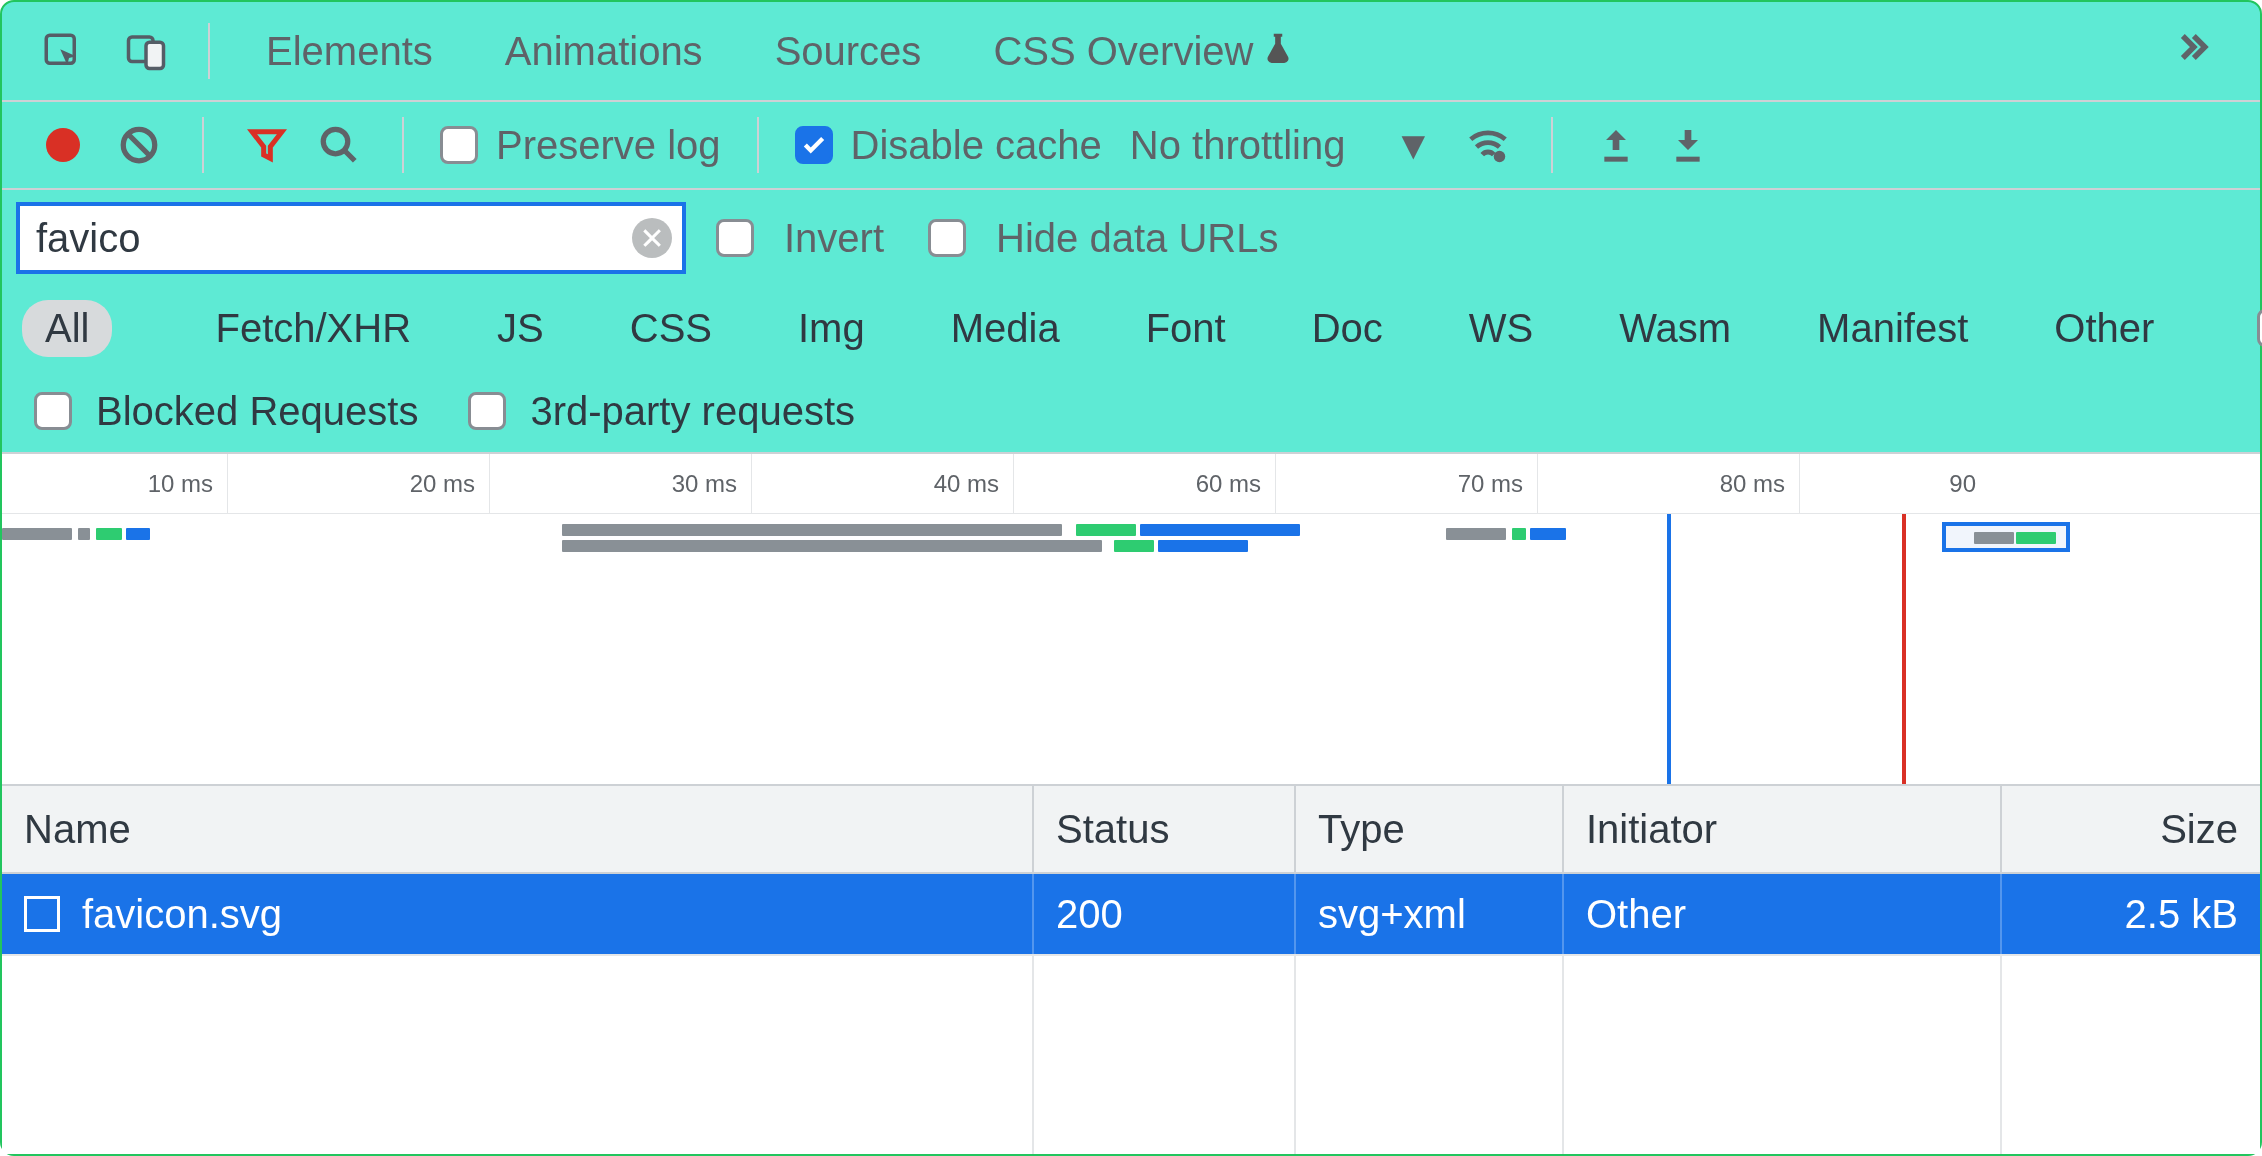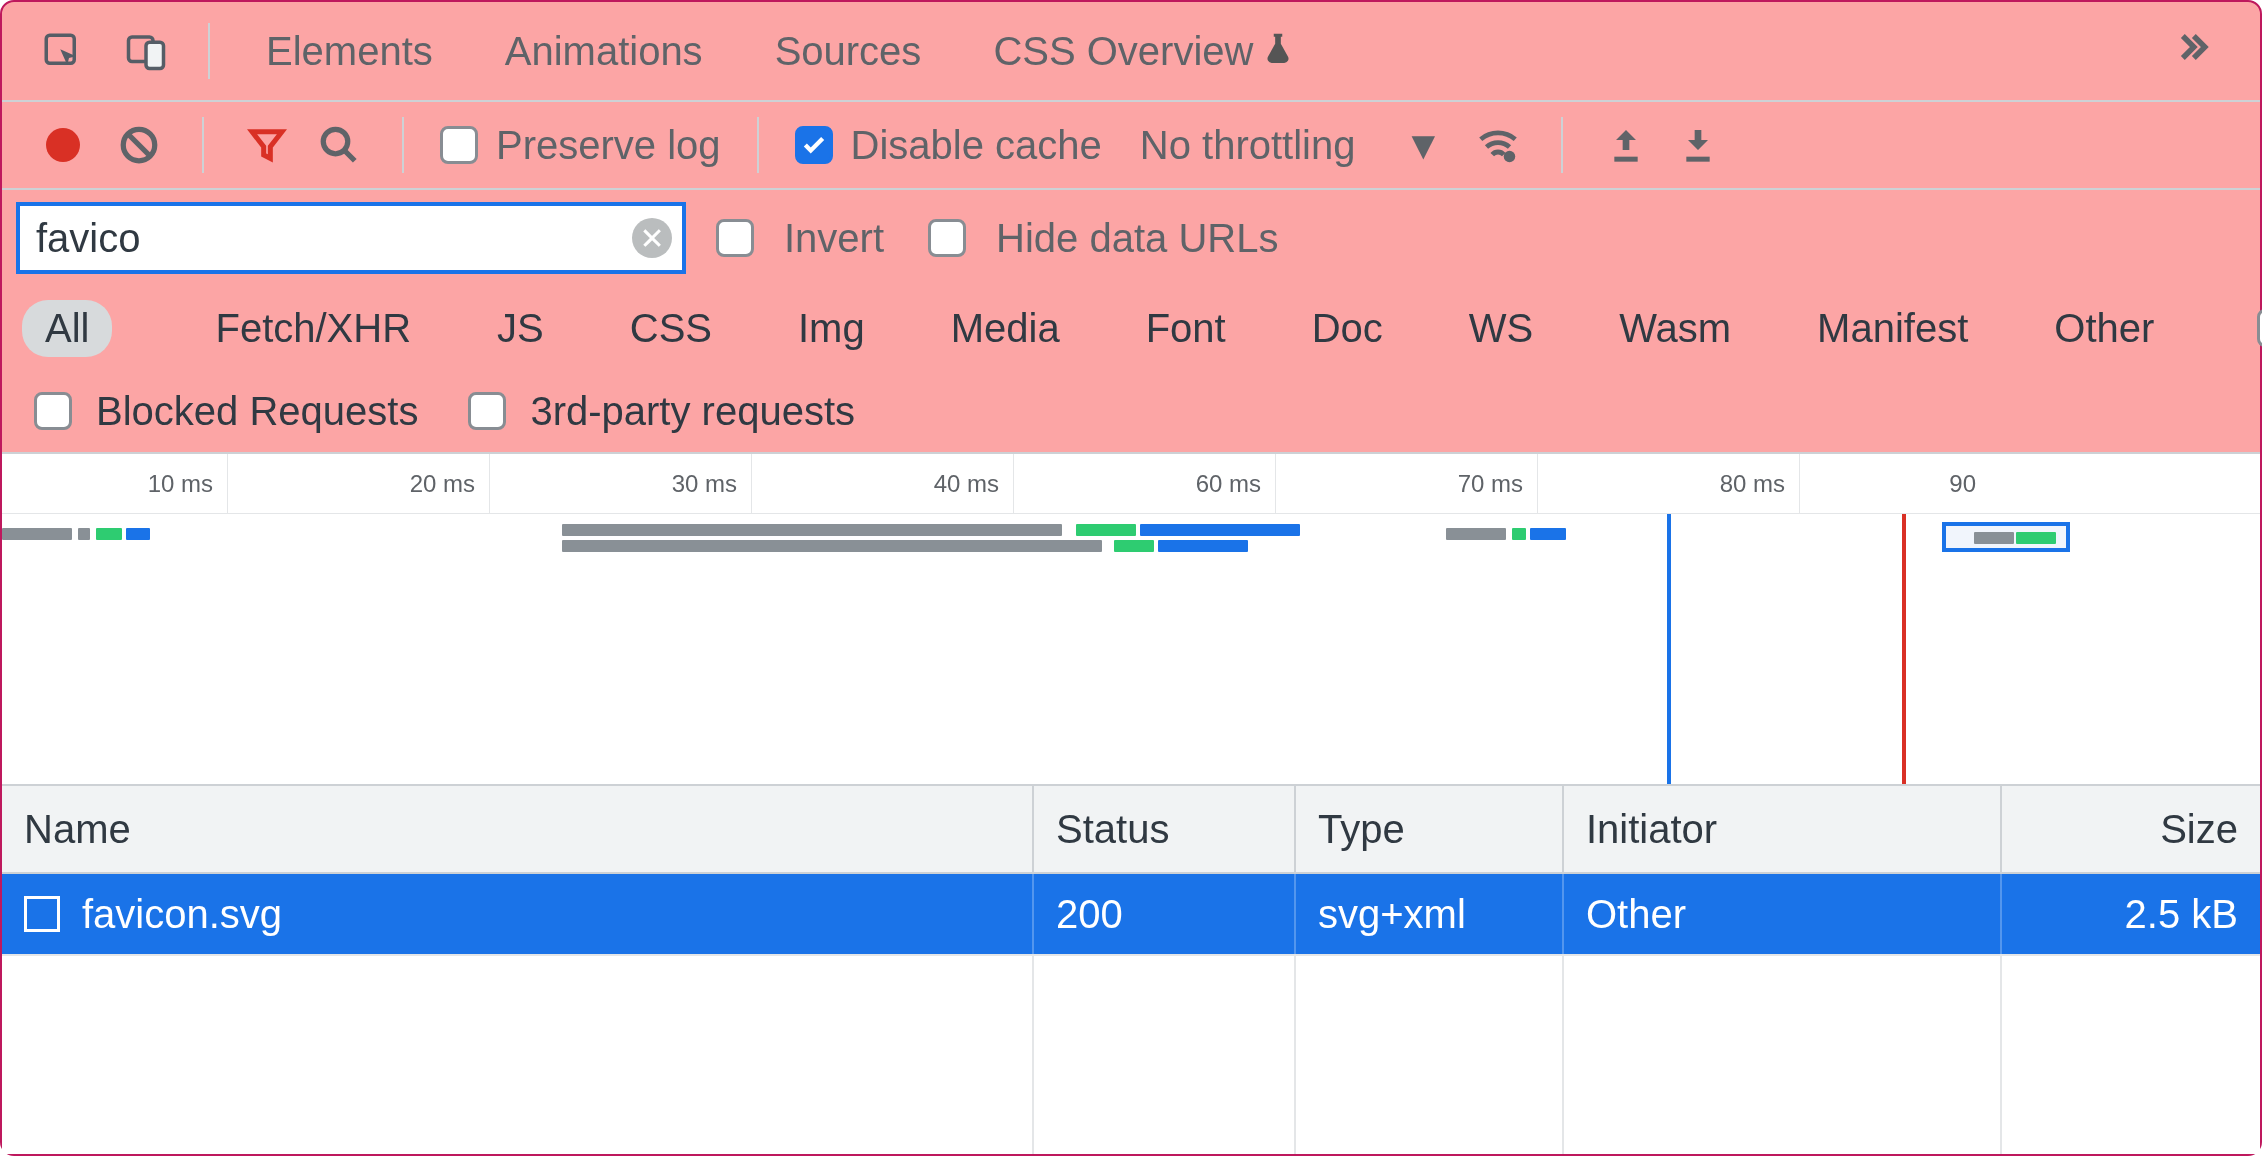--- a/index.html
+++ b/index.html
@@ -10,22 +10,22 @@
     font-size: 39px;
     background: #fff;
     color: #303942;
     overflow: hidden;
   }
   .panel {
     width: 100%;
     height: 100%;
     display: flex;
     flex-direction: column;
-    background: #fca5a5;
-    border: 2px solid #be185d;
+    background: #5eead4;
+    border: 2px solid #22c55e;
     border-radius: 14px;
   }
 
   
   .tabstrip {
     display: flex;
     align-items: center;
     height: 100px;
     border-bottom: 2px solid #cdd1d5;
     padding: 0 20px;
@@ -310,21 +310,21 @@
     <div class="vdiv"></div>
     <span class="checkbox"></span>
     <span class="lbl">Preserve log</span>
     <div class="vdiv"></div>
     <span class="checkbox checked">
       <svg width="26" height="26" viewBox="0 0 24 24" stroke="#fff" stroke-width="4" fill="none">
           <path d="M4 12l5 5L20 6"></path>
         </svg>
     </span>
     <span class="lbl">Disable cache</span>
-    <div class="throttling" style="margin-left:20px;gap:48px;">
+    <div class="throttling" style="margin-left:10px;gap:48px;">
       <span>No throttling</span>
       <span>▼</span>
     </div>
     <div class="icon-btn" style="margin-left:10px;">
       <svg width="46" height="46" viewBox="0 0 24 24" stroke="#5f6368" stroke-width="2.5" fill="none">
           <path d="M3 9a14 14 0 0 1 18 0"></path>
           <path d="M6 13a9 9 0 0 1 12 0"></path>
           <path d="M9 17a4 4 0 0 1 6 0"></path>
           <circle cx="18" cy="18" r="3" fill="#5f6368" stroke="none"></circle>
         </svg>

